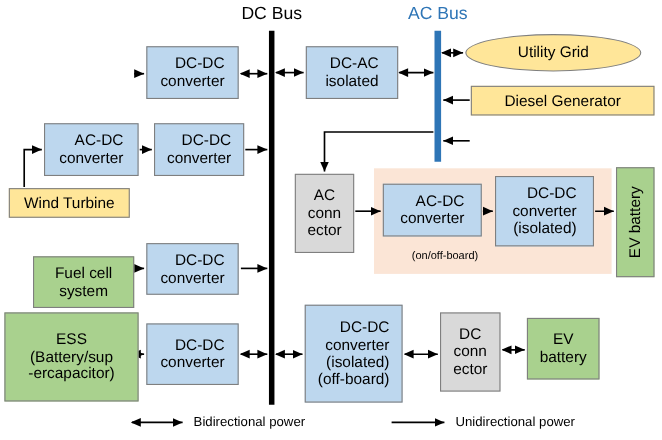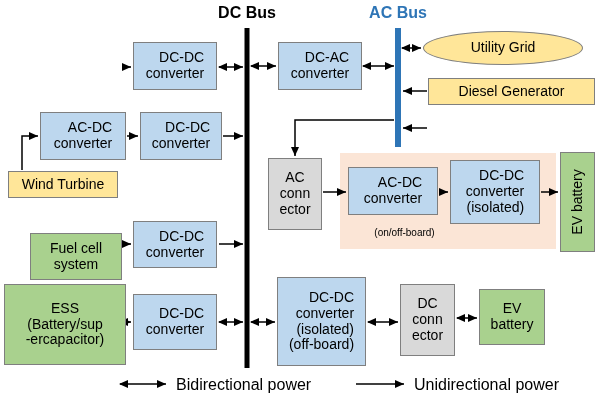--- a/index.html
+++ b/index.html
@@ -12,25 +12,25 @@
     color:#000; border:1px solid #7f7f7f; z-index:2;
   }
   .yellow { background:#ffe699; }
   .blue   { background:#bdd7ee;text-align:right; }
   .green  { background:#a9d18e; }
   .gray   { background:#d9d9d9; }
   .ellipse{ border-radius:50%; }
   .region { position:absolute; background:#fbe5d6; border:none; z-index:0; }
   .plain  { position:absolute; background:transparent; border:none; z-index:2;
             font-size:10px; text-align:center; white-space:pre-line; color:#000; }
-  .bus-title { position:absolute; font-weight:bold; font-size:16px; text-align:center; z-index:2; color:#000; }
+  .bus-title { position:absolute; font-weight:normal; font-size:16px; text-align:center; z-index:2; color:#000; }
   .bus-title.ac { color:#2e75b6; }
   svg.wires { position:absolute; left:0; top:0; z-index:1; }
   .vtext { transform:rotate(-90deg); white-space:nowrap; font-size:14px; }
-  .legend-text { position:absolute; font-size:16px; z-index:2; color:#000; }
+  .legend-text { position:absolute; font-size:12px; z-index:2; color:#000; }
 </style>
 </head>
 <body>
 
 <div id="canvas">
 
   <div class="region" style="left:340px;top:153px;width:216px;height:96px"></div>
 
   <svg class="wires" width="602" height="400">
     <defs>
@@ -75,21 +75,21 @@
     <line x1="120" y1="384" x2="166" y2="384" stroke="#000" stroke-width="1.5" marker-start="url(#mS)" marker-end="url(#mE)"></line>
     <line x1="356" y1="384" x2="404" y2="384" stroke="#000" stroke-width="1.5" marker-end="url(#mE)"></line>
   </svg>
 
   <div class="bus-title" style="left:207px;top:4px;width:80px">DC Bus</div>
   <div class="bus-title ac" style="left:358px;top:4px;width:80px">AC Bus</div>
 
   <div class="box blue" style="left:133px;top:42px;width:84px;height:48px">DC-DC
 converter</div>
   <div class="box blue" style="left:278px;top:42px;width:84px;height:48px">DC-AC
-converter</div>
+isolated</div>
   <div class="box yellow ellipse" style="left:423px;top:31px;width:160px;height:34px">Utility Grid</div>
 
   <div class="box yellow" style="left:428px;top:78px;width:167px;height:27px">Diesel Generator</div>
 
   <div class="box blue" style="left:40px;top:112px;width:86px;height:48px">AC-DC
 converter</div>
   <div class="box blue" style="left:140px;top:112px;width:82px;height:48px">DC-DC
 converter</div>
   <div class="box yellow" style="left:8px;top:171px;width:110px;height:27px">Wind Turbine</div>
 

